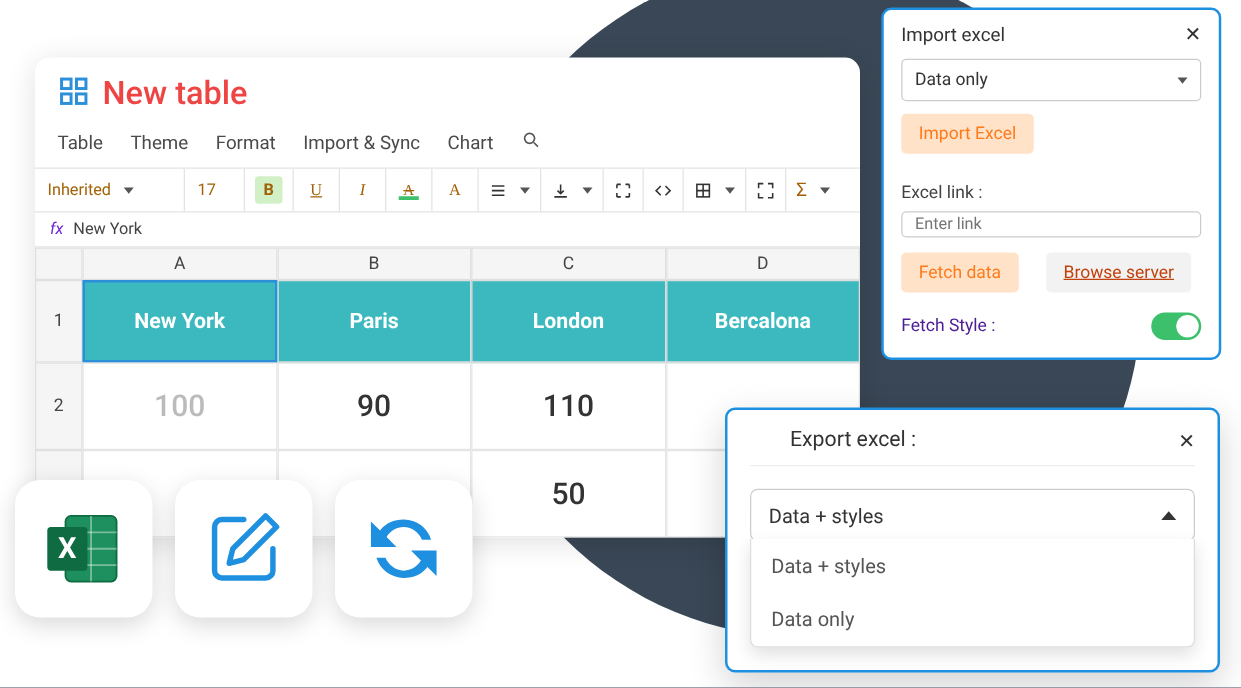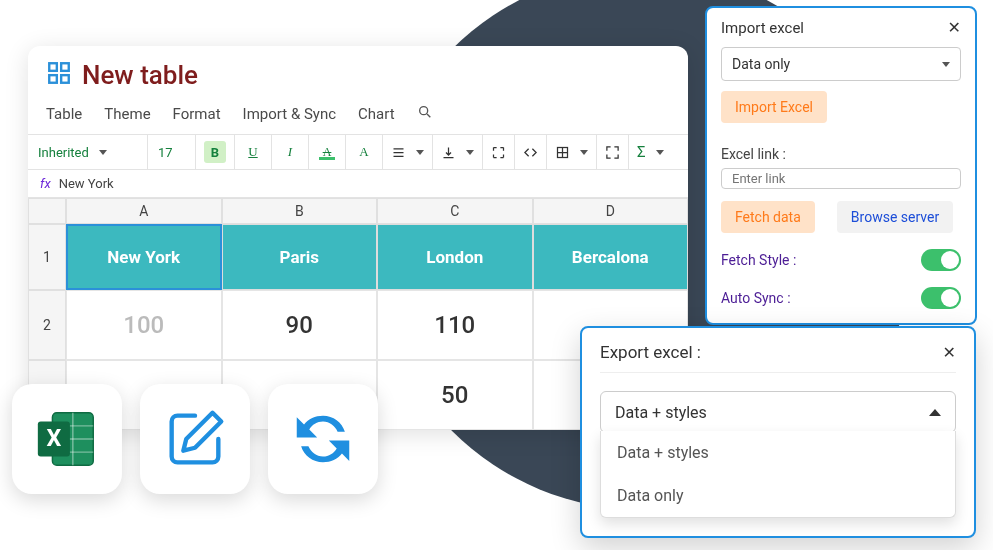--- a/index.html
+++ b/index.html
@@ -2,27 +2,27 @@
 <html><head>
 <meta charset="utf-8">
 <style>
   * { box-sizing: border-box; margin: 0; padding: 0; font-family: -apple-system, BlinkMacSystemFont, "Segoe UI", Roboto, Arial, sans-serif; }
   body { width: 993px; height: 550px; position: relative; overflow: hidden; background: #fff; }
   .bg-circle { position: absolute; width: 540px; height: 540px; border-radius: 50%; background: #3a4756; top: -30px; right: 80px; z-index: 0; }
 
   .main-card { position: absolute; left: 28px; top: 46px; width: 660px; background: #fff; border-radius: 12px; box-shadow: 0 4px 24px rgba(0,0,0,.12); z-index: 2; overflow: hidden; }
   .title-row { display: flex; align-items: center; gap: 10px; padding: 14px 18px 6px; }
   .title-icon svg { width: 26px; height: 26px; }
-  .title { font-size: 26px; font-weight: 500; color: #7f1d1d; }
+  .title { font-size: 26px; font-weight: 500; color: #ef4444; }
   .menubar { display: flex; gap: 22px; padding: 8px 18px 10px; color: #4a4a4a; font-size: 15px; align-items: center; }
   .menubar span { cursor: pointer; }
   .search-ico svg { width: 16px; height: 16px; }
 
   .toolbar { display: flex; align-items: center; border-top: 1px solid #e3e3e3; border-bottom: 1px solid #e3e3e3; height: 36px; }
-  .tb-cell { display: flex; align-items: center; padding: 0 10px; height: 100%; border-right: 1px solid #e3e3e3; font-size: 13px; color: #15803d; gap: 6px; }
+  .tb-cell { display: flex; align-items: center; padding: 0 10px; height: 100%; border-right: 1px solid #e3e3e3; font-size: 13px; color: #a16207; gap: 6px; }
   .tb-cell.btn { padding: 0 8px; }
   .caret { width: 0; height: 0; border-left: 4px solid transparent; border-right: 4px solid transparent; border-top: 5px solid #555; margin-left: 4px; }
   .bold-box { background: #d1f0c6; width: 22px; height: 22px; display: flex; align-items: center; justify-content: center; font-weight: 700; border-radius: 3px; }
   .fmt { width: 20px; text-align: center; font-family: Georgia, serif; }
   .u { text-decoration: underline; }
   .i { font-style: italic; }
   .line-th { text-decoration: line-through; }
   .color-swatch { display:inline-block; width:16px; height:3px; background:#3cc06c; margin-top:-3px;}
   .tb-ico svg { width: 15px; height: 15px; display:block; }
 
@@ -45,28 +45,28 @@
   .card-sync  { left: 268px; top: 384px; }
 
   .import-panel { position: absolute; right: 16px; top: 6px; width: 272px; background: #fff; border: 2px solid #1f8fe0; border-radius: 8px; z-index: 3; padding: 10px 14px 14px; }
   .panel-title { font-size: 15px; color: #333; margin-bottom: 10px; display:flex; justify-content:space-between; align-items:center;}
   .close-x { cursor:pointer; font-size: 16px; color:#333; }
   .select-box { border: 1px solid #ccc; border-radius: 4px; height: 34px; display: flex; align-items: center; justify-content: space-between; padding: 0 10px; font-size: 14px; color: #333; margin-bottom: 10px; cursor:pointer;}
   .btn-orange { background: #ffe2c8; color: #ff7a1a; border: none; border-radius: 4px; height: 32px; padding: 0 14px; font-size: 14px; cursor:pointer; }
   .label { font-size: 14px; color: #444; margin: 23px 0 6px; }
   .text-input { width: 100%; border: 1px solid #ccc; border-radius: 4px; height: 21px; padding: 0 10px; font-size: 13px; }
   .btn-row { display: flex; gap: 22px; margin-top: 12px; }
-  .btn-grey { background: #f2f2f2; color: #1d4ed8; border: none; border-radius: 4px; height: 32px; padding: 0 14px; font-size: 14px; cursor:pointer;}
+  .btn-grey { background: #f2f2f2; color: #c2410c; border: none; border-radius: 4px; height: 32px; padding: 0 14px; font-size: 14px; cursor:pointer;text-decoration:underline;}
   .toggle-row { display: flex; justify-content: space-between; align-items: center; margin-top: 16px; font-size: 14px; color: #4c1d95; }
   .toggle { width: 40px; height: 22px; background: #3cc06c; border-radius: 11px; position: relative; cursor:pointer;}
   .toggle::after { content:''; position:absolute; right:2px; top:2px; width:18px; height:18px; background:#fff; border-radius:50%; }
 
   .export-panel { position: absolute; left: 580px; top: 326px; width: 396px; background: #fff; border: 2px solid #1f8fe0; border-radius: 8px; z-index: 5; padding: 14px 18px 18px; box-shadow: 0 10px 30px rgba(0,0,0,.18); }
   .export-title-row { display:flex; justify-content:space-between; align-items:center; border-bottom:1px solid #eee; padding-bottom:10px; margin-bottom:18px; }
-  .export-title { font-size: 17px; color: #333; }
+  .export-title { font-size: 17px; color: #333; margin-left: 32px; }
   .combo { border: 1px solid #ccc; border-radius: 6px; height: 42px; display:flex; align-items:center; justify-content:space-between; padding: 0 14px; font-size: 16px; color:#333; cursor:pointer; }
   .combo .chev-up { width:0; height:0; border-left:6px solid transparent; border-right:6px solid transparent; border-bottom:7px solid #333; }
   .options { border:1px solid #ddd; border-top:none; border-radius: 0 0 6px 6px; box-shadow: 0 6px 14px rgba(0,0,0,.12); background:#fff; margin-top:-2px; }
   .option { padding: 12px 16px; font-size: 16px; color: #555; cursor:pointer; }
 </style>
 </head>
 <body>
 
 <div class="bg-circle"></div>
 
@@ -249,24 +249,20 @@
   <div class="label">Excel link :</div>
   <input class="text-input" placeholder="Enter link" style="">
   <div class="btn-row">
     <button class="btn-orange">Fetch data</button>
     <button class="btn-grey">Browse server</button>
   </div>
   <div class="toggle-row">
     <span>Fetch Style :</span>
     <span class="toggle"></span>
   </div>
-  <div class="toggle-row">
-    <span>Auto Sync :</span>
-    <span class="toggle"></span>
-  </div>
 </div>
 
 <div class="export-panel">
   <div class="export-title-row">
     <span class="export-title">Export excel :</span>
     <span class="close-x">✕</span>
   </div>
   <div class="combo">
     <span>Data + styles</span>
     <span class="chev-up"></span>

